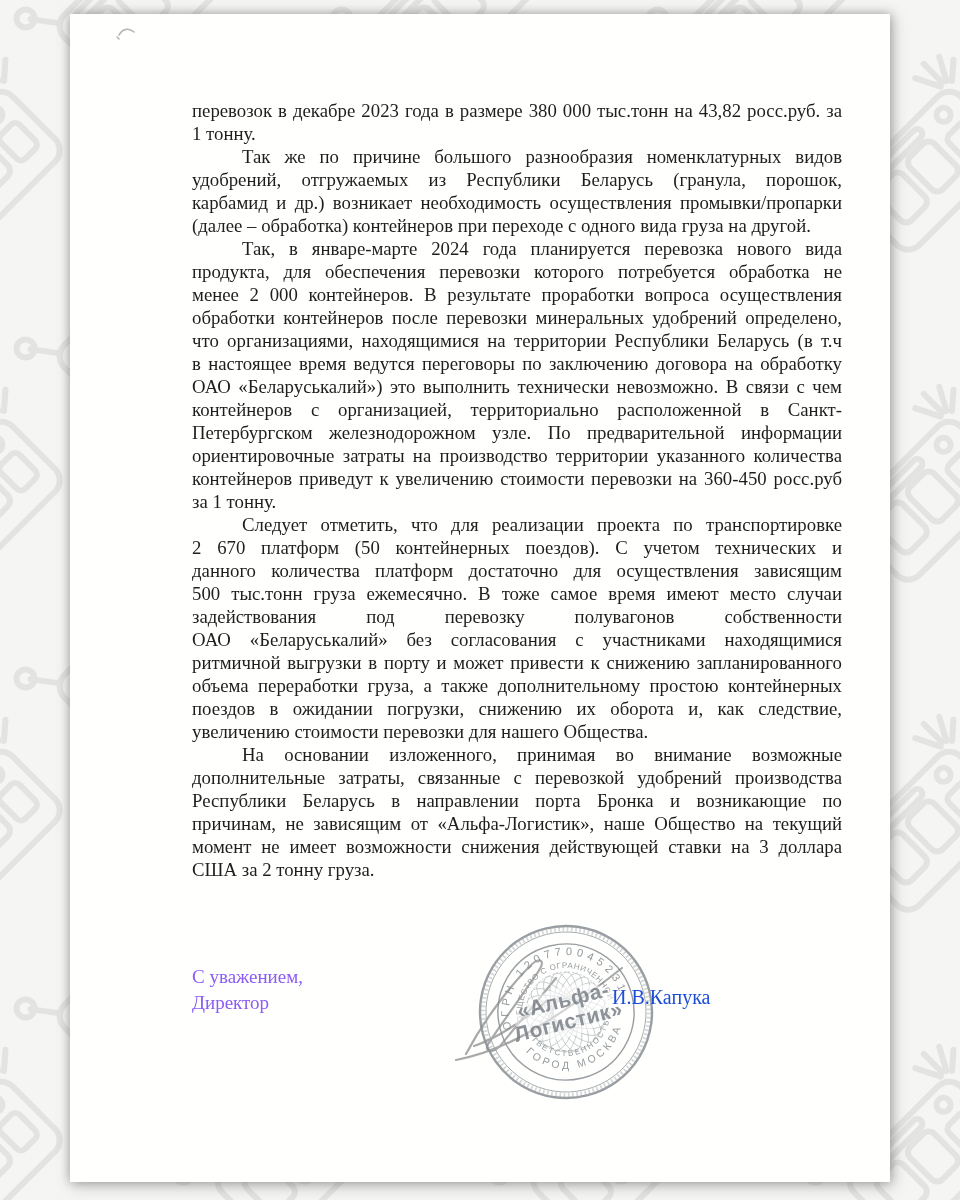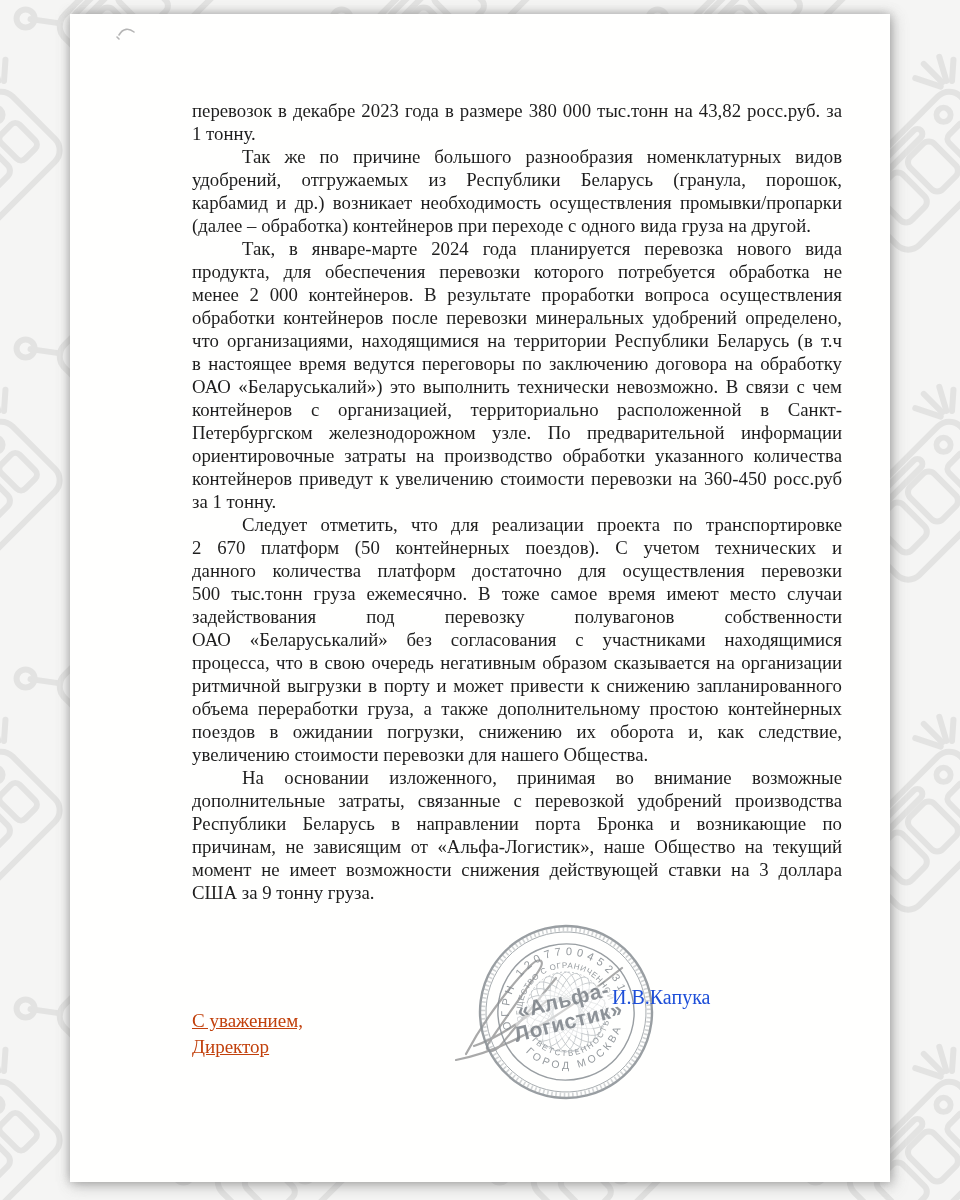--- a/index.html
+++ b/index.html
@@ -15,22 +15,22 @@
     box-shadow:0 0 10px rgba(105,105,105,.55), 3px 4px 14px rgba(120,120,120,.35);
   }
   #letter-body{
     position:absolute;left:122px;top:85px;width:650px;
     font-size:18.8px;line-height:23px;color:#1e1e1e;font-family:Liberation Serif, serif;
   }
   .tline{height:23px;text-align:justify;text-align-last:justify;overflow:visible;white-space:nowrap;}
   .tline.last{text-align-last:left;}
   .tline.first-indent{text-indent:50px;}
   #closing{
-    position:absolute;left:122px;top:994px;
-    font-size:19px;line-height:26px;color:#c2410c;text-decoration:underline;
+    position:absolute;left:122px;top:950px;
+    font-size:19px;line-height:26px;color:#8b5cf6;
   }
   #signer-name{
     position:absolute;left:542px;top:972px;
     font-size:20px;color:#1d4ed8;
   }
   #signature-svg{position:absolute;left:308px;top:914px;}
   #stamp-svg{position:absolute;left:378px;top:880px;opacity:.88;}
   #pen-mark-svg{position:absolute;left:45px;top:10px;}
   .stamp-arc{font-family:"Liberation Sans","DejaVu Sans",sans-serif;fill:#868c91;}
   .stamp-center{
@@ -109,40 +109,39 @@
       <div class="tline last">(далее – обработка) контейнеров при переходе с одного вида груза на другой.</div>
       <div class="tline first-indent">Так, в январе-марте 2024 года планируется перевозка нового вида</div>
       <div class="tline">продукта, для обеспечения перевозки которого потребуется обработка не</div>
       <div class="tline">менее 2 000 контейнеров. В результате проработки вопроса осуществления</div>
       <div class="tline">обработки контейнеров после перевозки минеральных удобрений определено,</div>
       <div class="tline">что организациями, находящимися на территории Республики Беларусь (в т.ч</div>
       <div class="tline">в настоящее время ведутся переговоры по заключению договора на обработку</div>
       <div class="tline">ОАО «Беларуськалий») это выполнить технически невозможно. В связи с чем</div>
       <div class="tline">контейнеров с организацией, территориально расположенной в Санкт-</div>
       <div class="tline">Петербургском железнодорожном узле. По предварительной информации</div>
-      <div class="tline">ориентировочные затраты на производство обработки указанного количества</div>
+      <div class="tline">ориентировочные затраты на производство территории указанного количества</div>
       <div class="tline">контейнеров приведут к увеличению стоимости перевозки на 360-450 росс.руб</div>
       <div class="tline last">за 1 тонну.</div>
       <div class="tline first-indent">Следует отметить, что для реализации проекта по транспортировке</div>
       <div class="tline">2 670 платформ (50 контейнерных поездов). С учетом технических и</div>
-      <div class="tline">данного количества платформ достаточно для осуществления перевозки</div>
+      <div class="tline">данного количества платформ достаточно для осуществления зависящим</div>
       <div class="tline">500 тыс.тонн груза ежемесячно. В тоже самое время имеют место случаи</div>
       <div class="tline">задействования под перевозку полувагонов собственности</div>
       <div class="tline">ОАО «Беларуськалий» без согласования с участниками находящимися</div>
-      <div class="tline">процесса, что в свою очередь негативным образом сказывается на организации</div>
       <div class="tline">ритмичной выгрузки в порту и может привести к снижению запланированного</div>
       <div class="tline">объема переработки груза, а также дополнительному простою контейнерных</div>
       <div class="tline">поездов в ожидании погрузки, снижению их оборота и, как следствие,</div>
       <div class="tline last">увеличению стоимости перевозки для нашего Общества.</div>
       <div class="tline first-indent">На основании изложенного, принимая во внимание возможные</div>
       <div class="tline">дополнительные затраты, связанные с перевозкой удобрений производства</div>
       <div class="tline">Республики Беларусь в направлении порта Бронка и возникающие по</div>
       <div class="tline">причинам, не зависящим от «Альфа-Логистик», наше Общество на текущий</div>
       <div class="tline">момент не имеет возможности снижения действующей ставки на 3 доллара</div>
-      <div class="tline last">США за 9 тонну груза.</div>
+      <div class="tline last">США за 2 тонну груза.</div>
     </div>
 
   <div id="closing">
     <div>С уважением,</div>
     <div>Директор</div>
   </div>
 
   <svg id="signature-svg" width="260" height="140" xmlns="http://www.w3.org/2000/svg">
     <g fill="none" stroke="#9b9b9b" stroke-width="2.2" stroke-linecap="round" opacity="0.85">
       <path d="M 88 126 C 108 88 136 54 152 38 C 162 28 168 32 160 44 C 142 70 122 98 110 116 C 106 124 114 126 122 118 C 140 96 162 70 178 50"></path>

